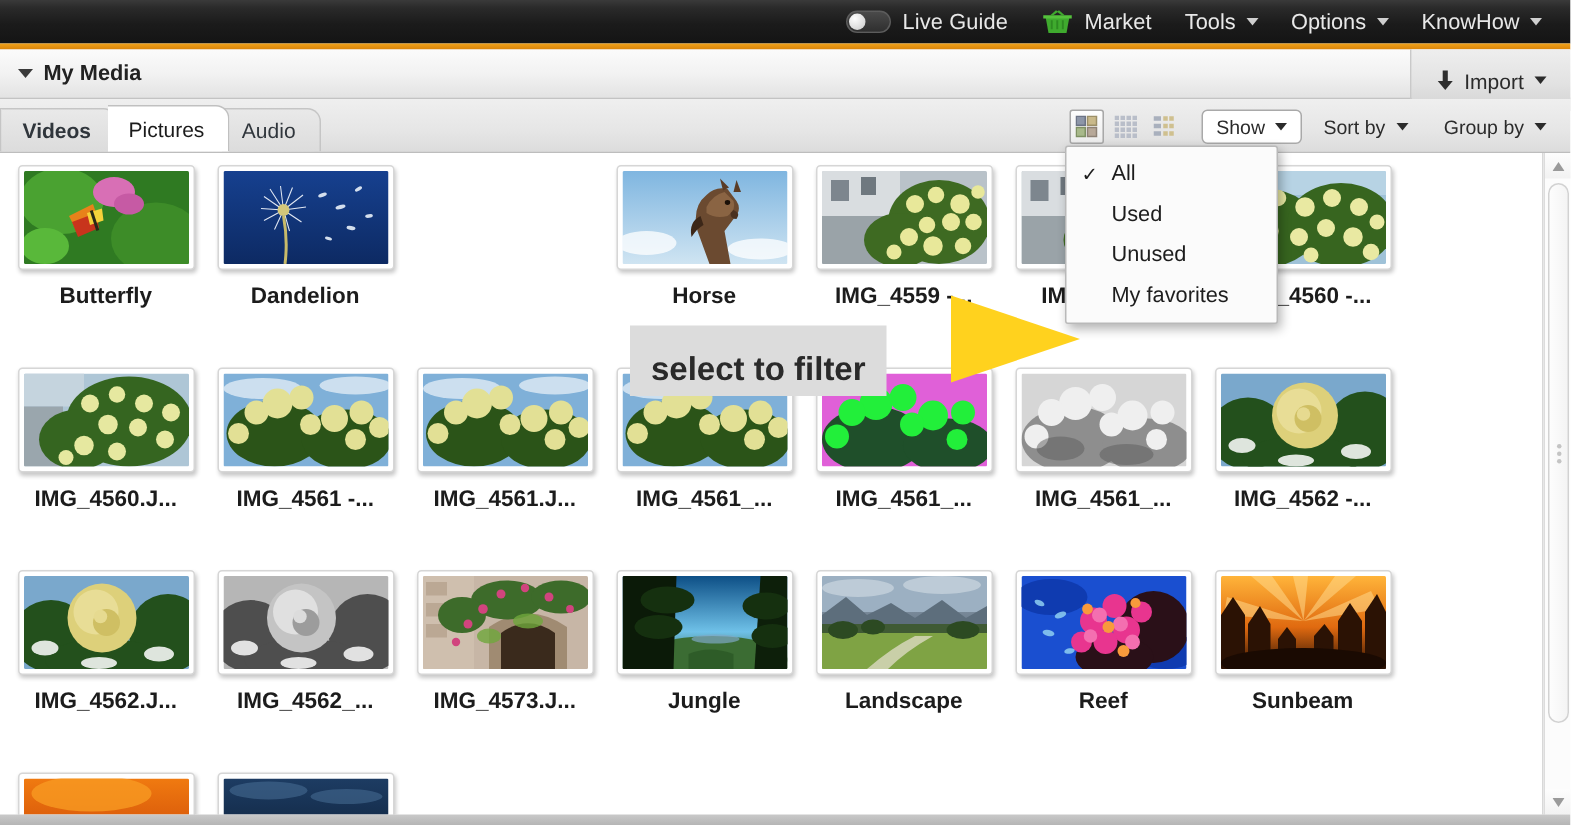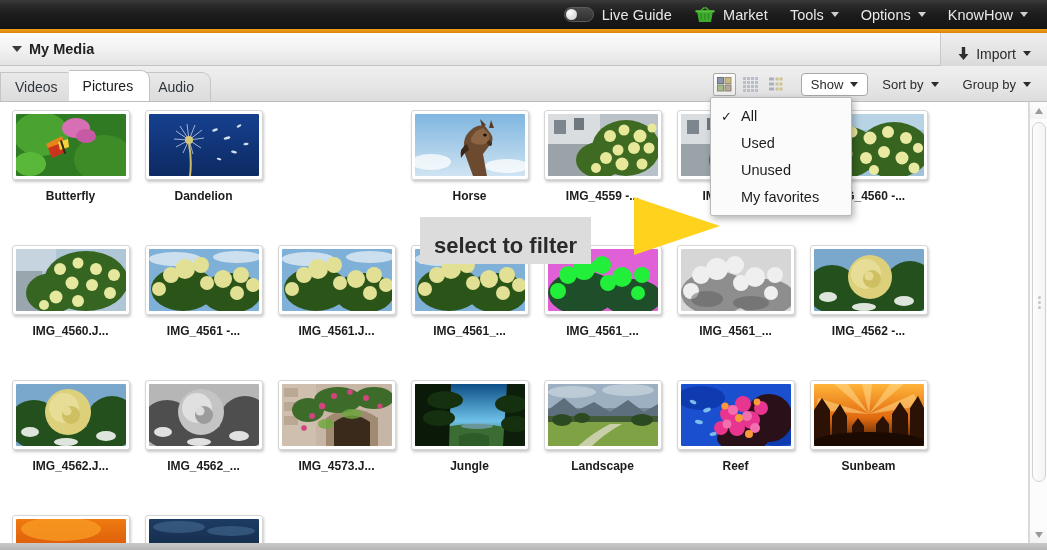--- a/index.html
+++ b/index.html
@@ -121,21 +121,21 @@
     cursor: default;
   }
   .tab.active {
     background: #ffffff;
     color: #1b1b1b;
     z-index: 3;
     border-top-color: #c0c0c0;
     border-right-color: #c0c0c0;
     height: 31px;
   }
-  .tab:first-child { border-left: 1px solid #c5c5c5; }
+  .tab:first-child { border-left: 1px solid #c5c5c5; font-weight: bold; }
 
   .toolbar-right {
     position: absolute; right: 6px; top: 4px;
     display: flex; align-items: center; height: 28px;
   }
   .viewbtns { display: flex; align-items: center; gap: 3px; margin-right: 9px; }
   .viewbtn {
     width: 23px; height: 23px;
     display: flex; align-items: center; justify-content: center;
     border: 1px solid transparent;
@@ -189,21 +189,21 @@
     box-shadow: 1px 2px 3px rgba(0,0,0,.22);
     cursor: default;
   }
   .thumb {
     width: 110px; height: 62px;
     display: block;
     border-radius: 1px;
   }
   .cell-label {
     margin-top: 9px;
-    font-size: 12px;
+    font-size: 15px;
     font-weight: bold;
     color: #1c1c1c;
     white-space: nowrap;
     overflow: hidden;
   }
 
   
   .vscroll {
     position: absolute; right: 0; top: 102px;
     width: 18px; height: 441px;

